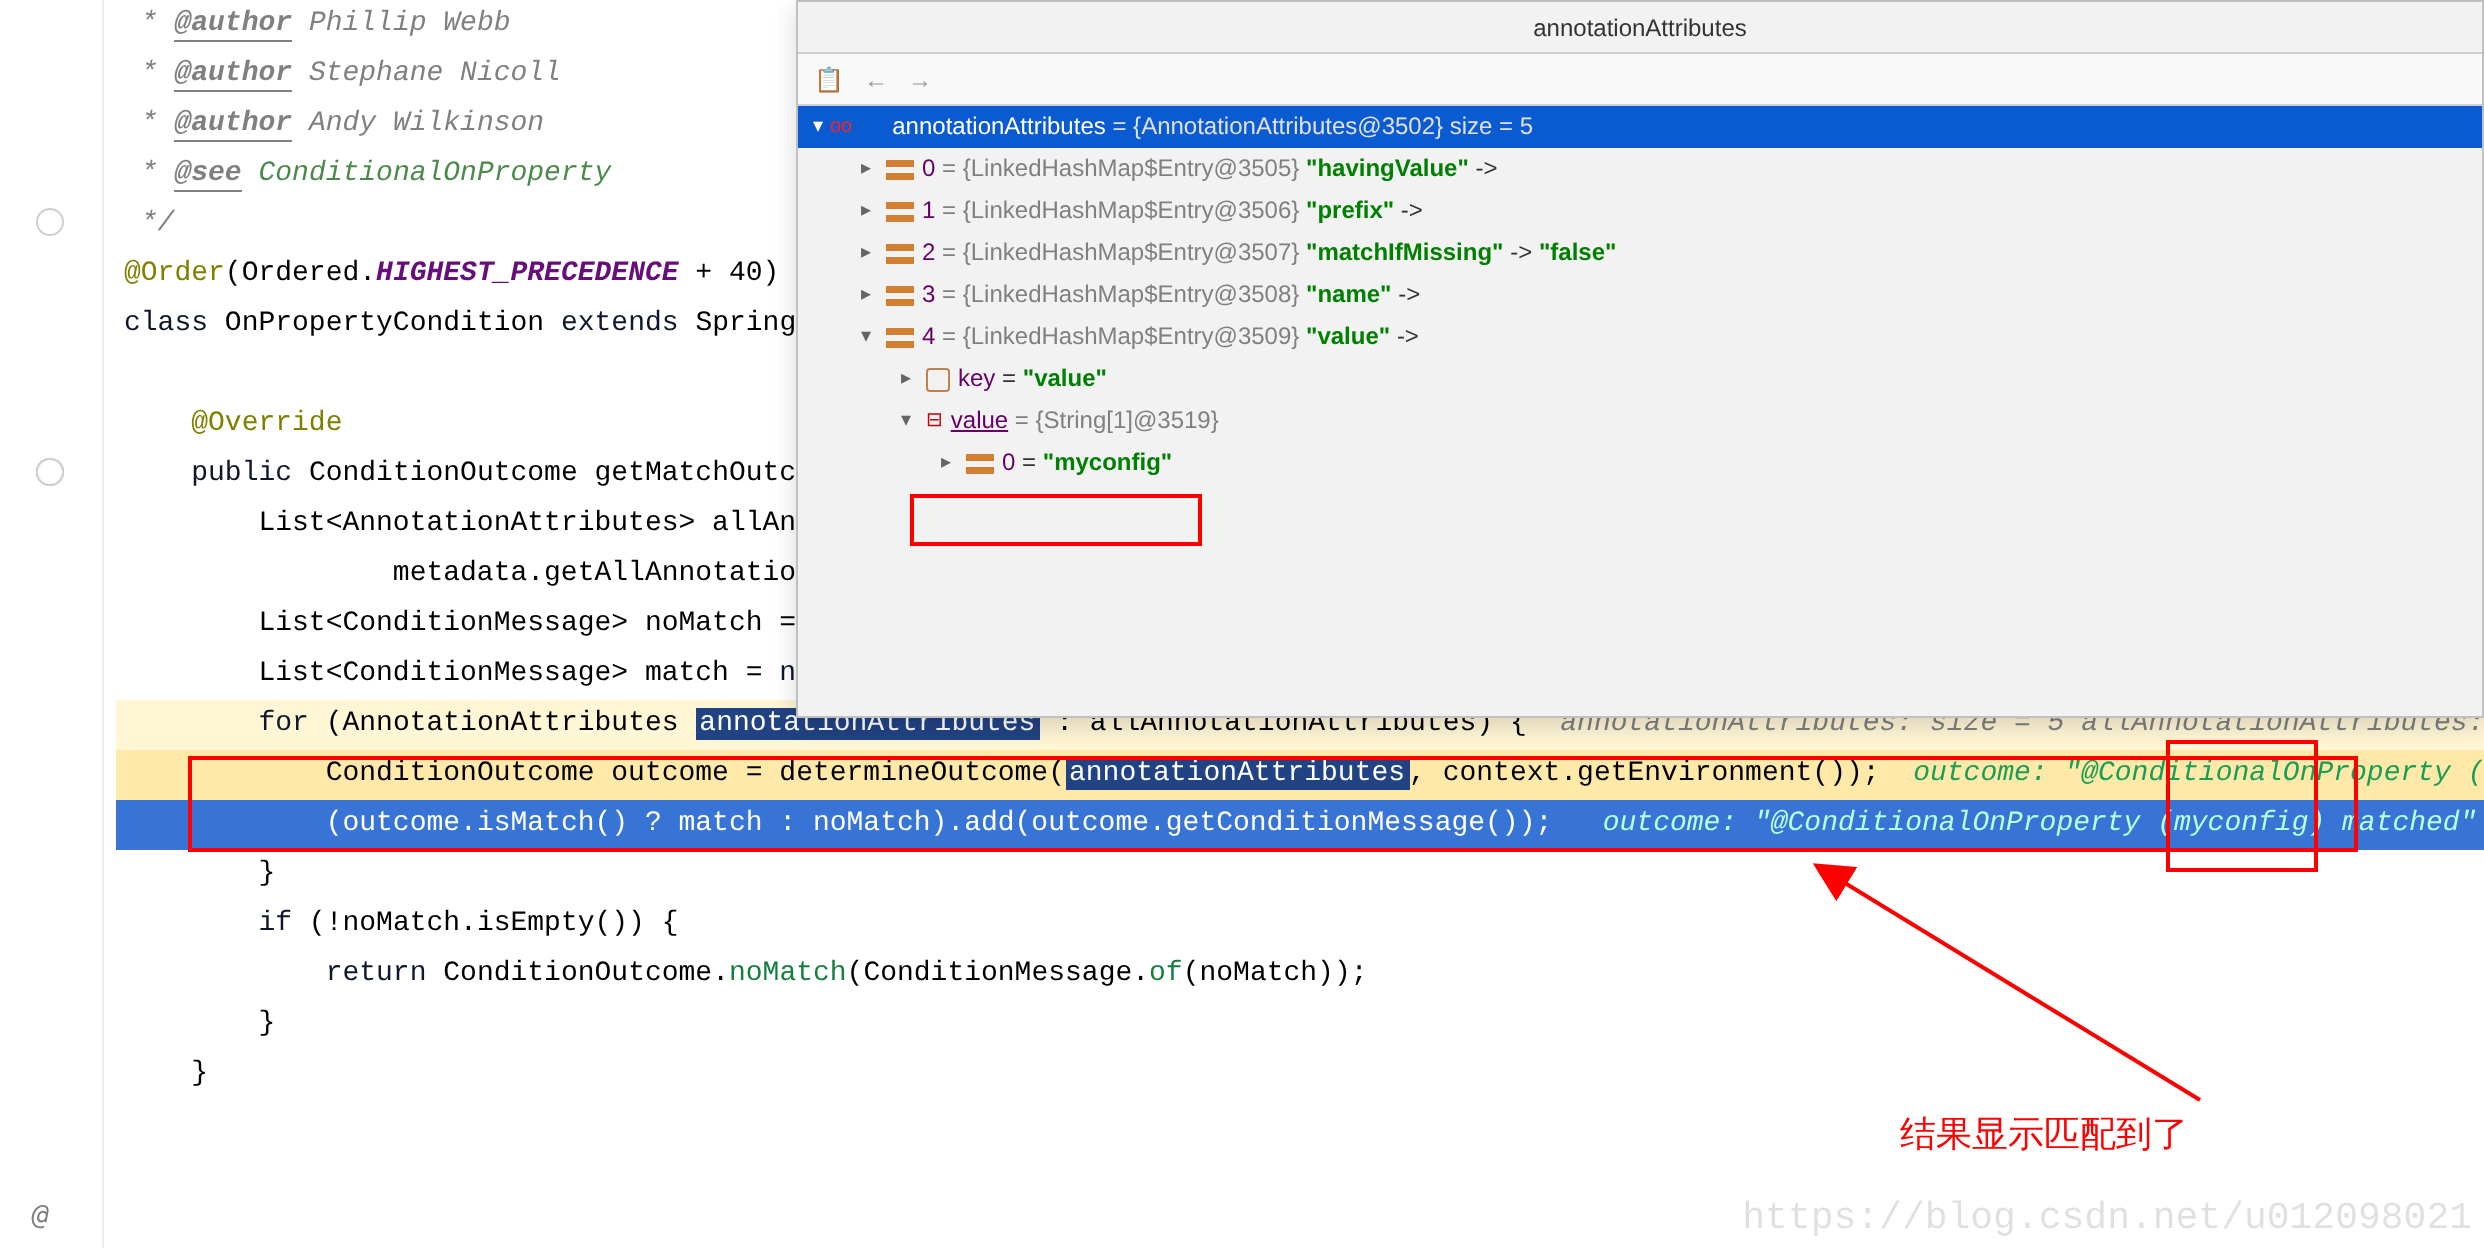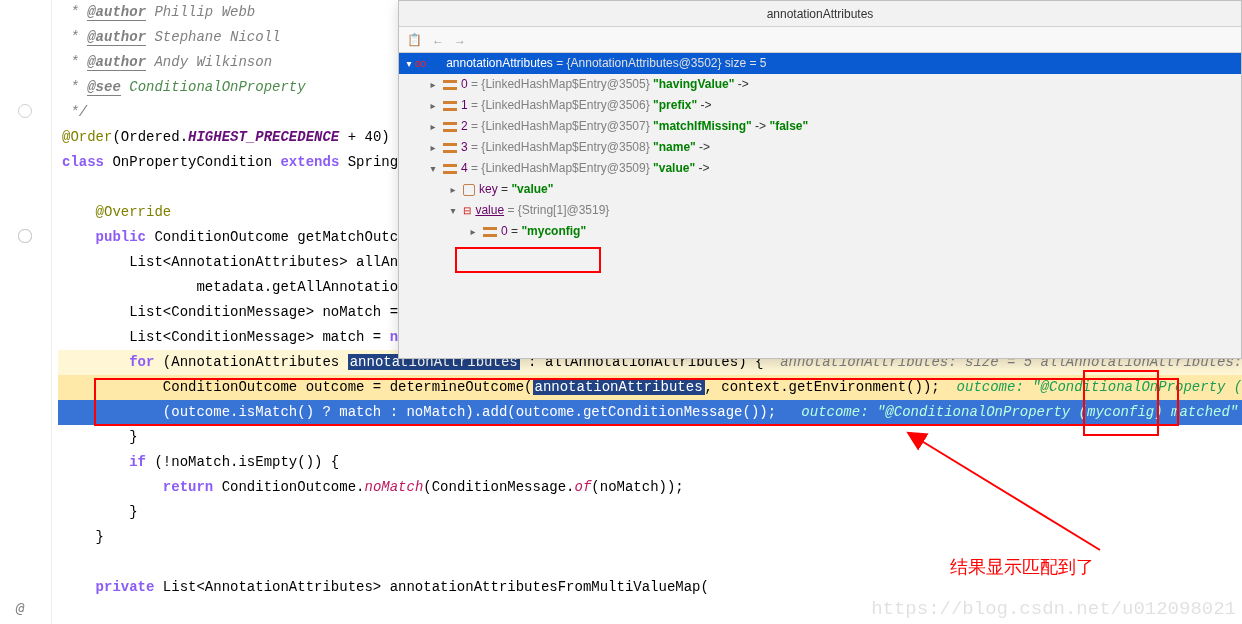--- a/index.html
+++ b/index.html
@@ -39,24 +39,24 @@
     white-space: nowrap;
   }
   .code .line { height: 25px; padding-left: 4px; position: relative; }
   .line-hl-blue { background: #3874d6; color:#fff; }
   .line-hl-blue .inlay { color:#b8ffe0 !important; }
   .line-hl-yellow { background: #ffe9a8; }
   .line-hl-yellow2 { background: #fff6d6; }
 
   .cm { color:#808080; font-style:italic; }
   .cm .auth-label { font-weight:bold; border-bottom:1px solid #808080; }
-  .kw  { color:#8b5cf6; font-weight:bold; }
+  .kw  { color:#0f172a; font-weight:normal; }
   .an  { color:#808000; }
   .field { color:#660e7a; font-style:italic; font-weight:bold; }
-  .ital { font-style:italic; color:#be185d; }
+  .ital { color:#15803d; }
   .inlay { color:#7f7f7f; font-style:italic; }
   .inlay-green { color:#1a9e55; font-style:italic; }
   .sel-highlight { background:#214283; color:#fff; padding:0 2px; }
 
   
   .popup {
     position: absolute;
     left: 398px; top: 0;
     width: 844px; height: 359px;
     background: #f2f2f2;
@@ -160,21 +160,20 @@
   <div class="line line-hl-yellow">&nbsp;&nbsp;&nbsp;&nbsp;&nbsp;&nbsp;&nbsp;&nbsp;&nbsp;&nbsp;&nbsp;&nbsp;<span>ConditionOutcome outcome = determineOutcome(</span><span style="background:#214283;color:#fff;padding:0 2px">annotationAttributes</span><span>, context.getEnvironment());</span>&nbsp;&nbsp;<span class="inlay-green">outcome: "@ConditionalOnProperty (myconfig</span></div>
 
   <div class="line line-hl-blue">&nbsp;&nbsp;&nbsp;&nbsp;&nbsp;&nbsp;&nbsp;&nbsp;&nbsp;&nbsp;&nbsp;&nbsp;<span>(outcome.isMatch() ? match : noMatch).add(outcome.getConditionMessage());</span>&nbsp;&nbsp;&nbsp;<span class="inlay" style="color:#b8ffe0">outcome: "@ConditionalOnProperty (myconfig) matched"   match:</span></div>
 
   <div class="line">&nbsp;&nbsp;&nbsp;&nbsp;&nbsp;&nbsp;&nbsp;&nbsp;}</div>
   <div class="line">&nbsp;&nbsp;&nbsp;&nbsp;&nbsp;&nbsp;&nbsp;&nbsp;<span class="kw">if</span> (!noMatch.isEmpty()) {</div>
   <div class="line">&nbsp;&nbsp;&nbsp;&nbsp;&nbsp;&nbsp;&nbsp;&nbsp;&nbsp;&nbsp;&nbsp;&nbsp;<span class="kw">return</span><span> ConditionOutcome.</span><span class="ital">noMatch</span><span>(ConditionMessage.</span><span class="ital">of</span><span>(noMatch));</span></div>
   <div class="line">&nbsp;&nbsp;&nbsp;&nbsp;&nbsp;&nbsp;&nbsp;&nbsp;}</div>
   <div class="line">&nbsp;&nbsp;&nbsp;&nbsp;}</div>
   <div class="line">&nbsp;</div>
-  <div class="line">&nbsp;&nbsp;&nbsp;&nbsp;<span class="kw">private</span><span> List&lt;AnnotationAttributes&gt; annotationAttributesFromMultiValueMap(</span></div>
 </div>
 
 <div class="popup">
   <div class="popup-title">annotationAttributes</div>
   <div class="popup-toolbar">
     <span>📋</span>
     <span>←</span>
     <span>→</span>
   </div>
   <div class="tree">

